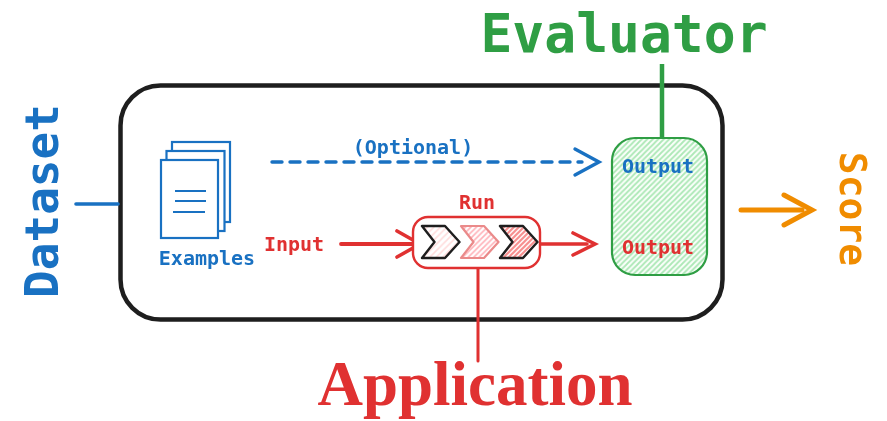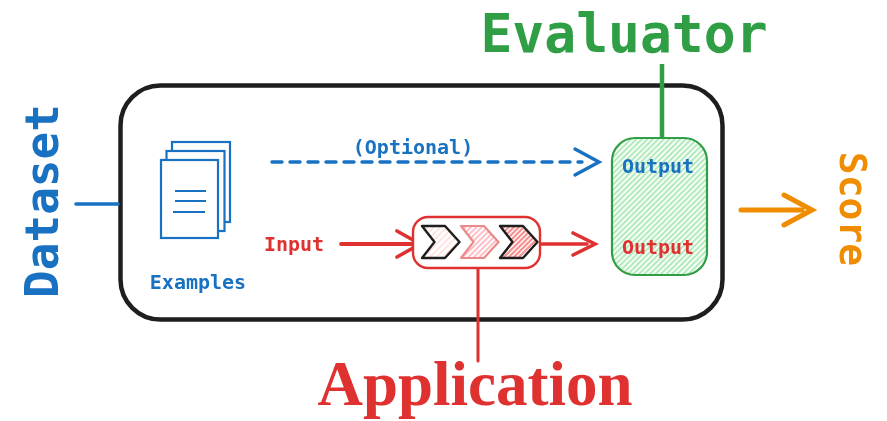--- a/index.html
+++ b/index.html
@@ -21,21 +21,21 @@
   #lbl-dataset{left:-68px; top:178px; width:220px; height:46px; line-height:46px;
     font-size:46px; color:var(--blue); transform:rotate(-90deg);}
   #lbl-evaluator{left:474px; top:14px; width:300px; height:40px; line-height:40px;
     font-size:53px; color:var(--green);}
   #lbl-score{left:773px; top:189px; width:160px; height:40px; line-height:40px;
     font-size:38px; color:var(--orange); transform:rotate(90deg);}
   #lbl-application{left:275px; top:360px; width:400px; height:48px; line-height:48px;
     font-size:63px; color:var(--red);font-family:Liberation Serif, serif;}
   
   .sm{font-size:20px; height:22px; line-height:22px;}
-  #lbl-examples{left:118px; top:247px; width:160px; color:var(--blue);margin-top:24px;}
+  #lbl-examples{left:127px; top:247px; width:160px; color:var(--blue);}
   #lbl-optional{left:313px; top:136px; width:200px; color:var(--blue);}
   #lbl-input{left:234px; top:233px; width:120px; color:var(--red);}
   #lbl-run{left:417px; top:191px; width:120px; color:var(--red);}
   #lbl-output-top{left:598px; top:155px; width:120px; color:var(--blue);}
   #lbl-output-bottom{left:598px; top:236px; width:120px; color:var(--red);}
   
   .container-box{fill:#fff; stroke:var(--ink); stroke-width:4.5;}
   .page{fill:#fff; stroke:var(--blue); stroke-width:2.2;}
   .page-line{stroke:var(--blue); stroke-width:2;}
   .dash-line{stroke:var(--blue); stroke-width:3.4; stroke-dasharray:10 8; stroke-linecap:round; fill:none;}
@@ -128,16 +128,17 @@
   </svg>
 
   <div class="lbl" id="lbl-dataset">Dataset</div>
   <div class="lbl" id="lbl-evaluator">Evaluator</div>
   <div class="lbl" id="lbl-score">Score</div>
   <div class="lbl" id="lbl-application">Application</div>
 
   <div class="lbl sm" id="lbl-examples">Examples</div>
   <div class="lbl sm" id="lbl-input">Input</div>
   <div class="lbl sm" id="lbl-optional">(Optional)</div>
+  <div class="lbl sm" id="lbl-run">Run</div>
   <div class="lbl sm" id="lbl-output-top">Output</div>
   <div class="lbl sm" id="lbl-output-bottom">Output</div>
 
 </div>
 
 </body></html>

